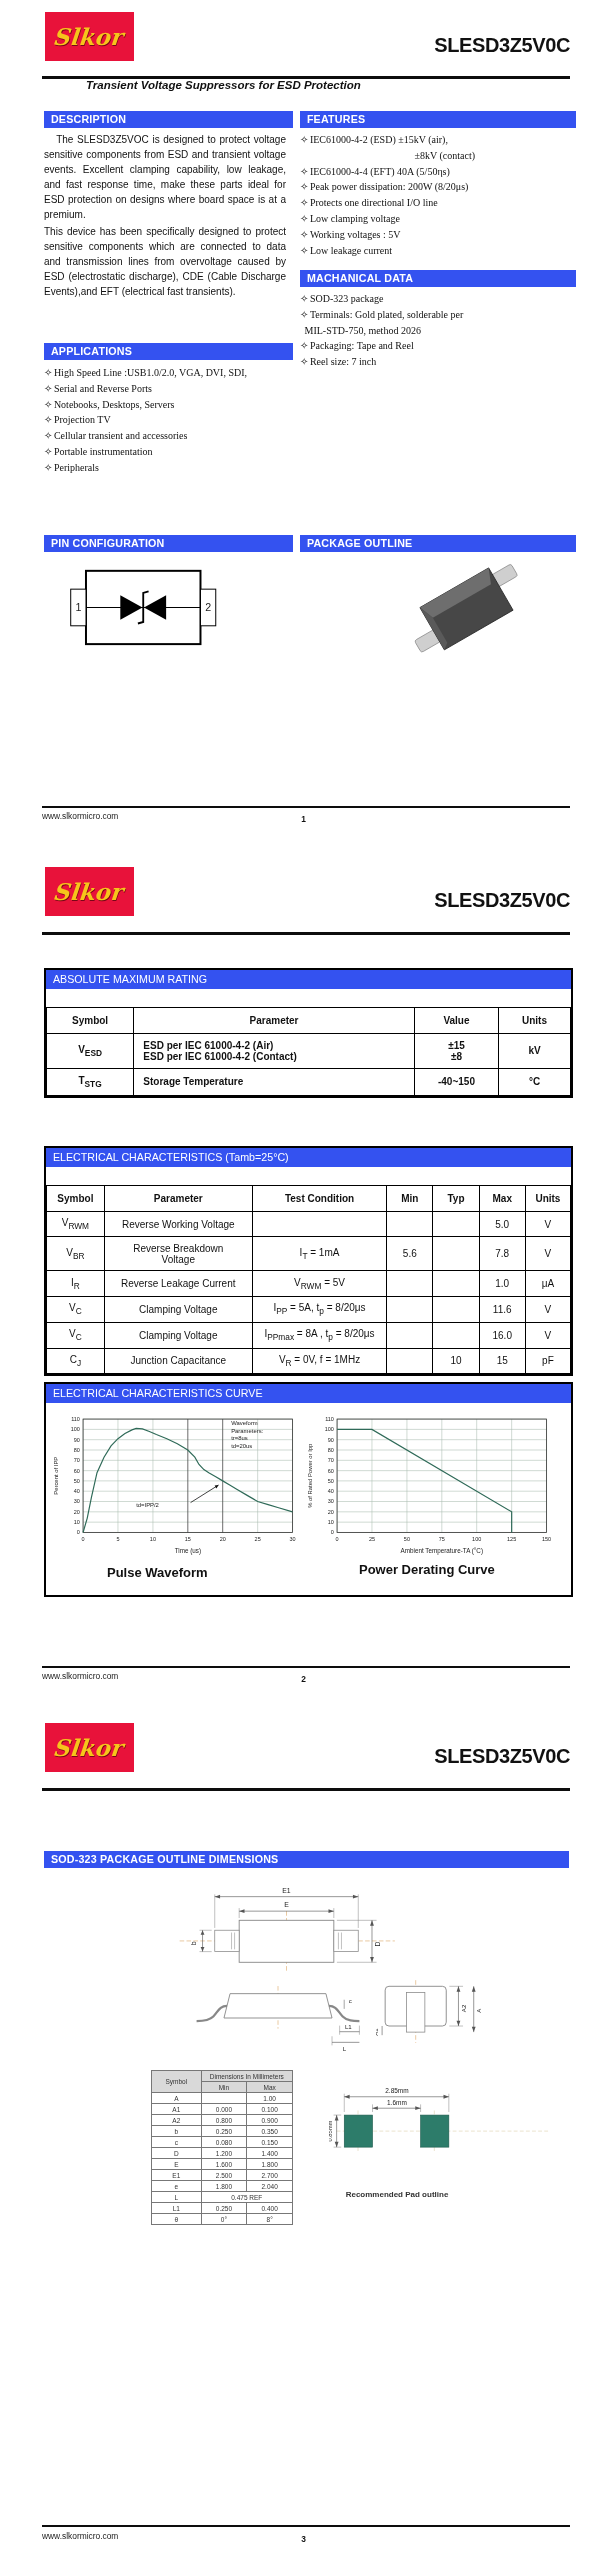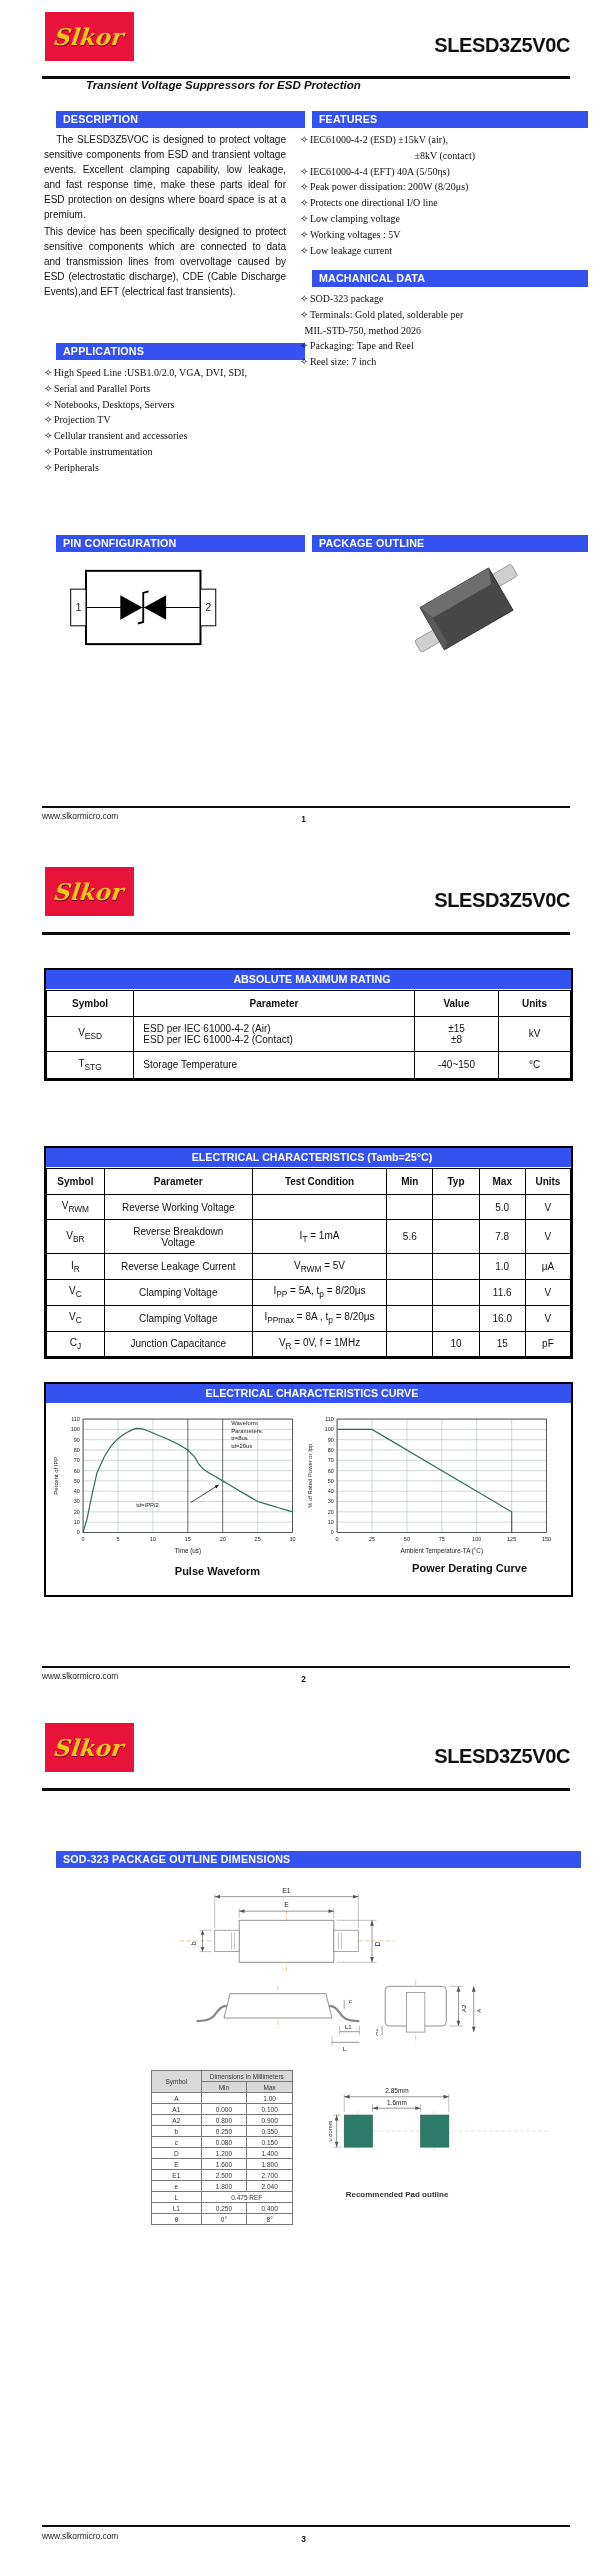--- a/index.html
+++ b/index.html
@@ -7,46 +7,46 @@
   .page{position:relative;width:607px;background:#fff;overflow:hidden;}
   
   .logo{position:absolute;left:45px;top:12.2px;width:89px;height:49px;background:var(--red);
         display:flex;align-items:center;justify-content:center;}
   .logo span{font-family:"DejaVu Serif",serif;font-style:italic;font-weight:bold;font-size:23px;
         color:var(--gold);transform:skewX(-8deg);text-shadow:0.8px 0.8px 0 #7a0517;}
   .ptitle{position:absolute;right:37px;top:34px;font-size:20px;font-weight:bold;letter-spacing:-0.4px;}
   .hrule{position:absolute;left:42px;right:37px;height:3.1px;background:#0d0d0d;}
   
   .banner{position:absolute;background:var(--blue);color:#fff;font-weight:bold;font-size:10.7px;
-          padding:2.3px 0 3.1px 6.9px;letter-spacing:0.2px;margin-left:12px;}
+          padding:2.3px 0 3.1px 6.9px;letter-spacing:0.2px;}
   
   .subtitle{position:absolute;left:86px;top:79px;font-size:11.5px;font-weight:bold;font-style:italic;}
   .col-l{left:44px;width:242px;}
   .col-r{left:300px;width:269px;}
   .bodytext{position:absolute;font-size:10px;line-height:1.5;text-align:justify;}
   .bodytext p{margin:0 0 1.5px 0;}
   .bodytext p.ind{text-indent:12.2px;}
   .list{position:absolute;font-size:10px;line-height:1.58;}
   .li{white-space:nowrap;font-family:Liberation Serif, serif;}
   .li .blt{margin-right:1.5px;}
   .li.ind1{margin-left:113px;}
   .li.ind2{margin-left:3px;}
   
   .tblbox{position:absolute;left:44px;width:525px;border:2.3px solid #000;background:#fff;}
-  .tblbox .tbanner{position:relative;background:var(--blue);color:#fff;font-weight:bold;
-                   font-size:10.7px;padding:3.1px 0 3.8px 6.9px;margin-bottom:1px;text-align:center;}
+  .tblbox .tbanner{position:relative;background:var(--blue);color:#fff;font-weight:normal;
+                   font-size:10.7px;padding:3.1px 0 3.8px 6.9px;margin-bottom:18px;}
   table.dt{border-collapse:collapse;width:100%;font-size:10px;text-align:center;table-layout:fixed;}
   table.dt td,table.dt th{border:1.5px solid #000;padding:4.6px 3.8px;overflow:hidden;}
   table.dt th{font-weight:bold;padding:6.9px 3.8px;}
   table.absmax td:nth-child(2){text-align:left;padding-left:9.2px;}
-  table.absmax td{padding:6.1px 3.8px;}
+  table.absmax td{padding:6.1px 3.8px;font-weight:bold;}
   table.elec td{padding:5.4px 2.3px;}
   
   .chart{position:absolute;}
-  .chart-cap{position:absolute;font-size:11px;font-weight:bold;text-align:right;}
+  .chart-cap{position:absolute;font-size:13px;font-weight:bold;text-align:left;}
   
   .f-rule{position:absolute;left:42px;right:37px;height:2.3px;background:#0d0d0d;}
   .f-site{position:absolute;left:42px;font-size:8.4px;color:#222;}
   .f-num{position:absolute;left:0;right:0;text-align:center;font-size:8.4px;font-weight:bold;}
   
   table.dims{border-collapse:collapse;font-size:6.5px;text-align:center;table-layout:fixed;color:#333;}
   table.dims td,table.dims th{border:0.8px solid #777;padding:1.5px 2.3px;font-weight:normal;}
   table.dims thead th{background:var(--thbg);}
   .drawing{position:absolute;}
   svg text{font-family:"Liberation Sans",sans-serif;fill:#222;}
@@ -67,21 +67,21 @@
 
     <div class="banner col-l" style="top:111px">DESCRIPTION</div>
     <div class="bodytext col-l" style="top:132px">
       <p class="ind">The SLESD3Z5VOC is designed to protect voltage sensitive components from ESD and transient voltage events. Excellent clamping capability, low leakage, and fast response time, make these parts ideal for ESD protection on designs where board space is at a premium.</p>
       <p>This device has been specifically designed to protect sensitive components which are connected to data and transmission lines from overvoltage caused by ESD (electrostatic discharge), CDE (Cable Discharge Events),and EFT (electrical fast transients).</p>
     </div>
 
     <div class="banner col-l" style="top:343px">APPLICATIONS</div>
     <div class="list col-l" style="top:365px">
         <div class="li"><span class="blt">✧</span><span>High Speed Line :USB1.0/2.0, VGA, DVI, SDI,</span></div>
-        <div class="li"><span class="blt">✧</span><span>Serial and Parallel Ports</span></div>
+        <div class="li"><span class="blt">✧</span><span>Serial and Reverse Ports</span></div>
         <div class="li"><span class="blt">✧</span><span>Notebooks, Desktops, Servers</span></div>
         <div class="li"><span class="blt">✧</span><span>Projection TV</span></div>
         <div class="li"><span class="blt">✧</span><span>Cellular transient and accessories</span></div>
         <div class="li"><span class="blt">✧</span><span>Portable instrumentation</span></div>
         <div class="li"><span class="blt">✧</span><span>Peripherals</span></div>
       </div>
 
     <div class="banner col-r" style="top:111px">FEATURES</div>
     <div class="list col-r" style="top:132px">
         <div class="li"><span class="blt">✧</span><span>IEC61000-4-2 (ESD) ±15kV (air),</span></div>

